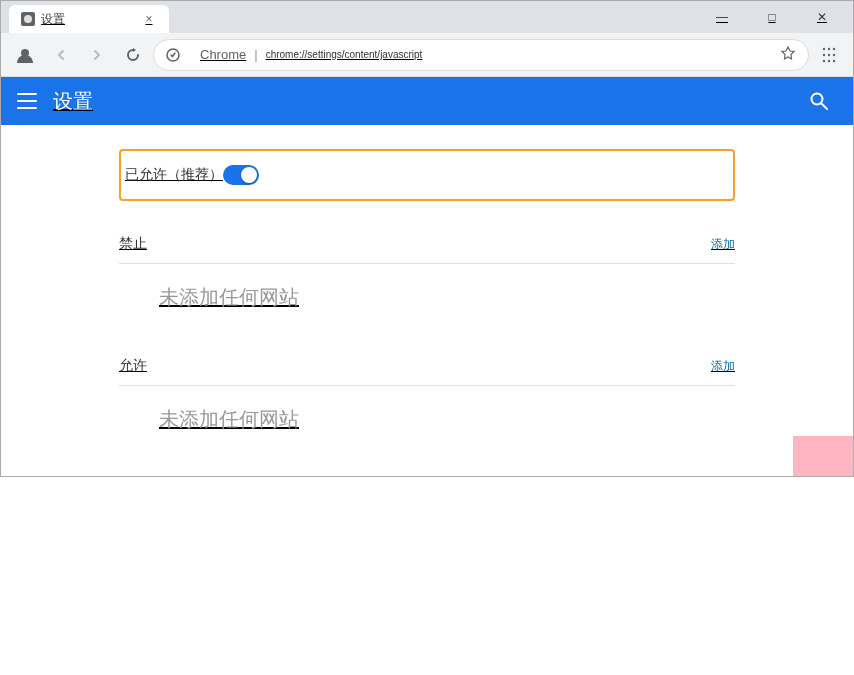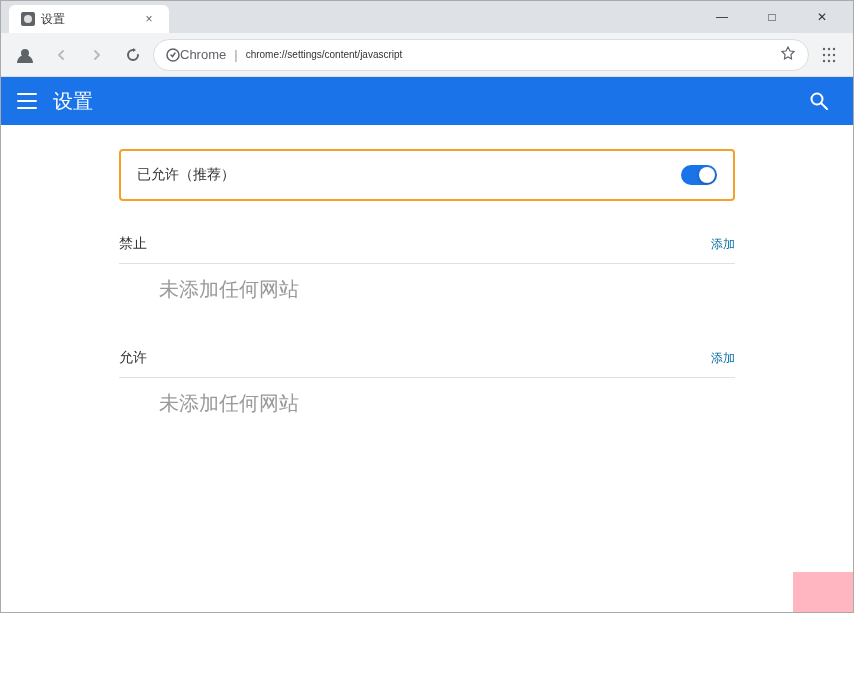--- a/index.html
+++ b/index.html
@@ -1,35 +1,35 @@
 <!DOCTYPE html>
 <html><head>
   <meta charset="utf-8">
   <style>
     * { margin: 0; padding: 0; box-sizing: border-box; }
     body { font-family: 'Segoe UI', Arial, sans-serif; background: #fff; width: 854px; height: 675px; overflow: hidden; }
 
     
-    .window-frame { width: 854px; height: 613px; display: flex; flex-direction: column; border: 1px solid #aaa; }
+    .window-frame { width: 854px; height: 477px; display: flex; flex-direction: column; border: 1px solid #aaa; text-decoration: underline; }
 
     
     .title-bar { height: 32px; background: #dee1e6; display: flex; align-items: center; padding: 0 8px; flex-shrink: 0; }
     .tab-area { display: flex; align-items: flex-end; flex: 1; height: 100%; }
     .tab-active { background: #fff; border-radius: 6px 6px 0 0; padding: 6px 12px; display: flex; align-items: center; gap: 6px; font-size: 12px; color: #333; min-width: 160px; height: 28px; }
     .tab-favicon { width: 14px; height: 14px; background: #5f6368; border-radius: 2px; display: flex; align-items: center; justify-content: center; }
     .tab-close { margin-left: auto; width: 16px; height: 16px; display: flex; align-items: center; justify-content: center; border-radius: 50%; cursor: pointer; color: #666; font-size: 12px; }
     .window-controls { display: flex; align-items: center; gap: 4px; margin-left: auto; }
     .win-btn { width: 46px; height: 32px; display: flex; align-items: center; justify-content: center; cursor: pointer; font-size: 12px; color: #333; }
 
     
     .nav-bar { height: 44px; background: #f1f3f4; display: flex; align-items: center; padding: 0 8px; gap: 4px; flex-shrink: 0; border-bottom: 1px solid #ddd; }
     .nav-btn { width: 32px; height: 32px; display: flex; align-items: center; justify-content: center; border-radius: 50%; cursor: pointer; color: #5f6368; font-size: 16px; }
     .nav-btn.disabled { color: #bbb; cursor: default; }
     .address-bar { flex: 1; height: 32px; background: #fff; border: 1px solid #ddd; border-radius: 16px; display: flex; align-items: center; padding: 0 12px; gap: 8px; font-size: 13px; color: #333; }
-    .address-secure { color: #5f6368; font-size: 14px; display: flex; align-items: center; gap: 0; }
+    .address-secure { color: #5f6368; font-size: 14px; display: flex; align-items: center; gap: 20px; }
     .address-text { flex: 1; font-size: 10px; color: #333; }
     .address-star { color: #5f6368; font-size: 16px; margin-left: auto; }
     .nav-menu { width: 32px; height: 32px; display: flex; align-items: center; justify-content: center; border-radius: 50%; cursor: pointer; color: #5f6368; font-size: 18px; }
     .user-icon { width: 32px; height: 32px; display: flex; align-items: center; justify-content: center; border-radius: 50%; cursor: pointer; color: #5f6368; font-size: 18px; }
 
     
     .settings-header { height: 48px; background: #1a73e8; display: flex; align-items: center; padding: 0 16px; gap: 16px; flex-shrink: 0; }
     .hamburger { width: 20px; height: 16px; display: flex; flex-direction: column; justify-content: space-between; cursor: pointer; }
     .hamburger span { display: block; height: 2px; background: #fff; border-radius: 2px; }
     .settings-title { color: #fff; font-size: 20px; font-weight: 400; flex: 1; }
@@ -40,29 +40,29 @@
     .sidebar { width: 0; flex-shrink: 0; }
     .main-content { flex: 1; overflow-y: auto; background: #fff; display: flex; justify-content: center; padding: 0; }
     .settings-panel { width: 680px; padding: 24px 32px; }
 
     
     .page-header { display: flex; align-items: center; gap: 16px; margin-bottom: 24px; }
     .back-btn { width: 32px; height: 32px; display: flex; align-items: center; justify-content: center; border-radius: 50%; cursor: pointer; color: #5f6368; font-size: 20px; }
     .page-title { font-size: 18px; color: #333; font-weight: 400; }
 
     
-    .toggle-row { border: 2px solid #f4a029; border-radius: 4px; padding: 14px 16px; display: flex; align-items: center; justify-content: space-between; margin-bottom: 24px; }
+    .toggle-row { border: 2px solid #f4a029; border-radius: 4px; padding: 14px 4px; display: flex; align-items: center; justify-content: flex-start; margin-bottom: 24px; }
     .toggle-label { font-size: 14px; color: #333; }
     .toggle-switch { position: relative; width: 36px; height: 20px; }
     .toggle-track { position: absolute; top: 0; left: 0; right: 0; bottom: 0; background: #1a73e8; border-radius: 10px; }
     .toggle-thumb { position: absolute; top: 2px; right: 2px; width: 16px; height: 16px; background: #fff; border-radius: 50%; box-shadow: 0 1px 3px rgba(0,0,0,0.3); }
 
     
     .section { margin-bottom: 24px; }
-    .section-header { display: flex; align-items: center; justify-content: space-between; padding: 10px 0; border-bottom: 1px solid #e0e0e0; }
+    .section-header { display: flex; align-items: center; justify-content: space-between; padding: 10px 0; border-bottom: 1px solid #e0e0e0; margin-bottom: 8px; }
     .section-title { font-size: 14px; color: #333; }
     .add-btn { font-size: 12px; color: #0369a1; cursor: pointer; }
     .empty-text { font-size: 20px; color: #999; padding: 12px 40px; }
 
     
     .main-content::-webkit-scrollbar { width: 8px; }
     .main-content::-webkit-scrollbar-track { background: #f1f1f1; }
     .main-content::-webkit-scrollbar-thumb { background: #c1c1c1; border-radius: 4px; }
 
     

